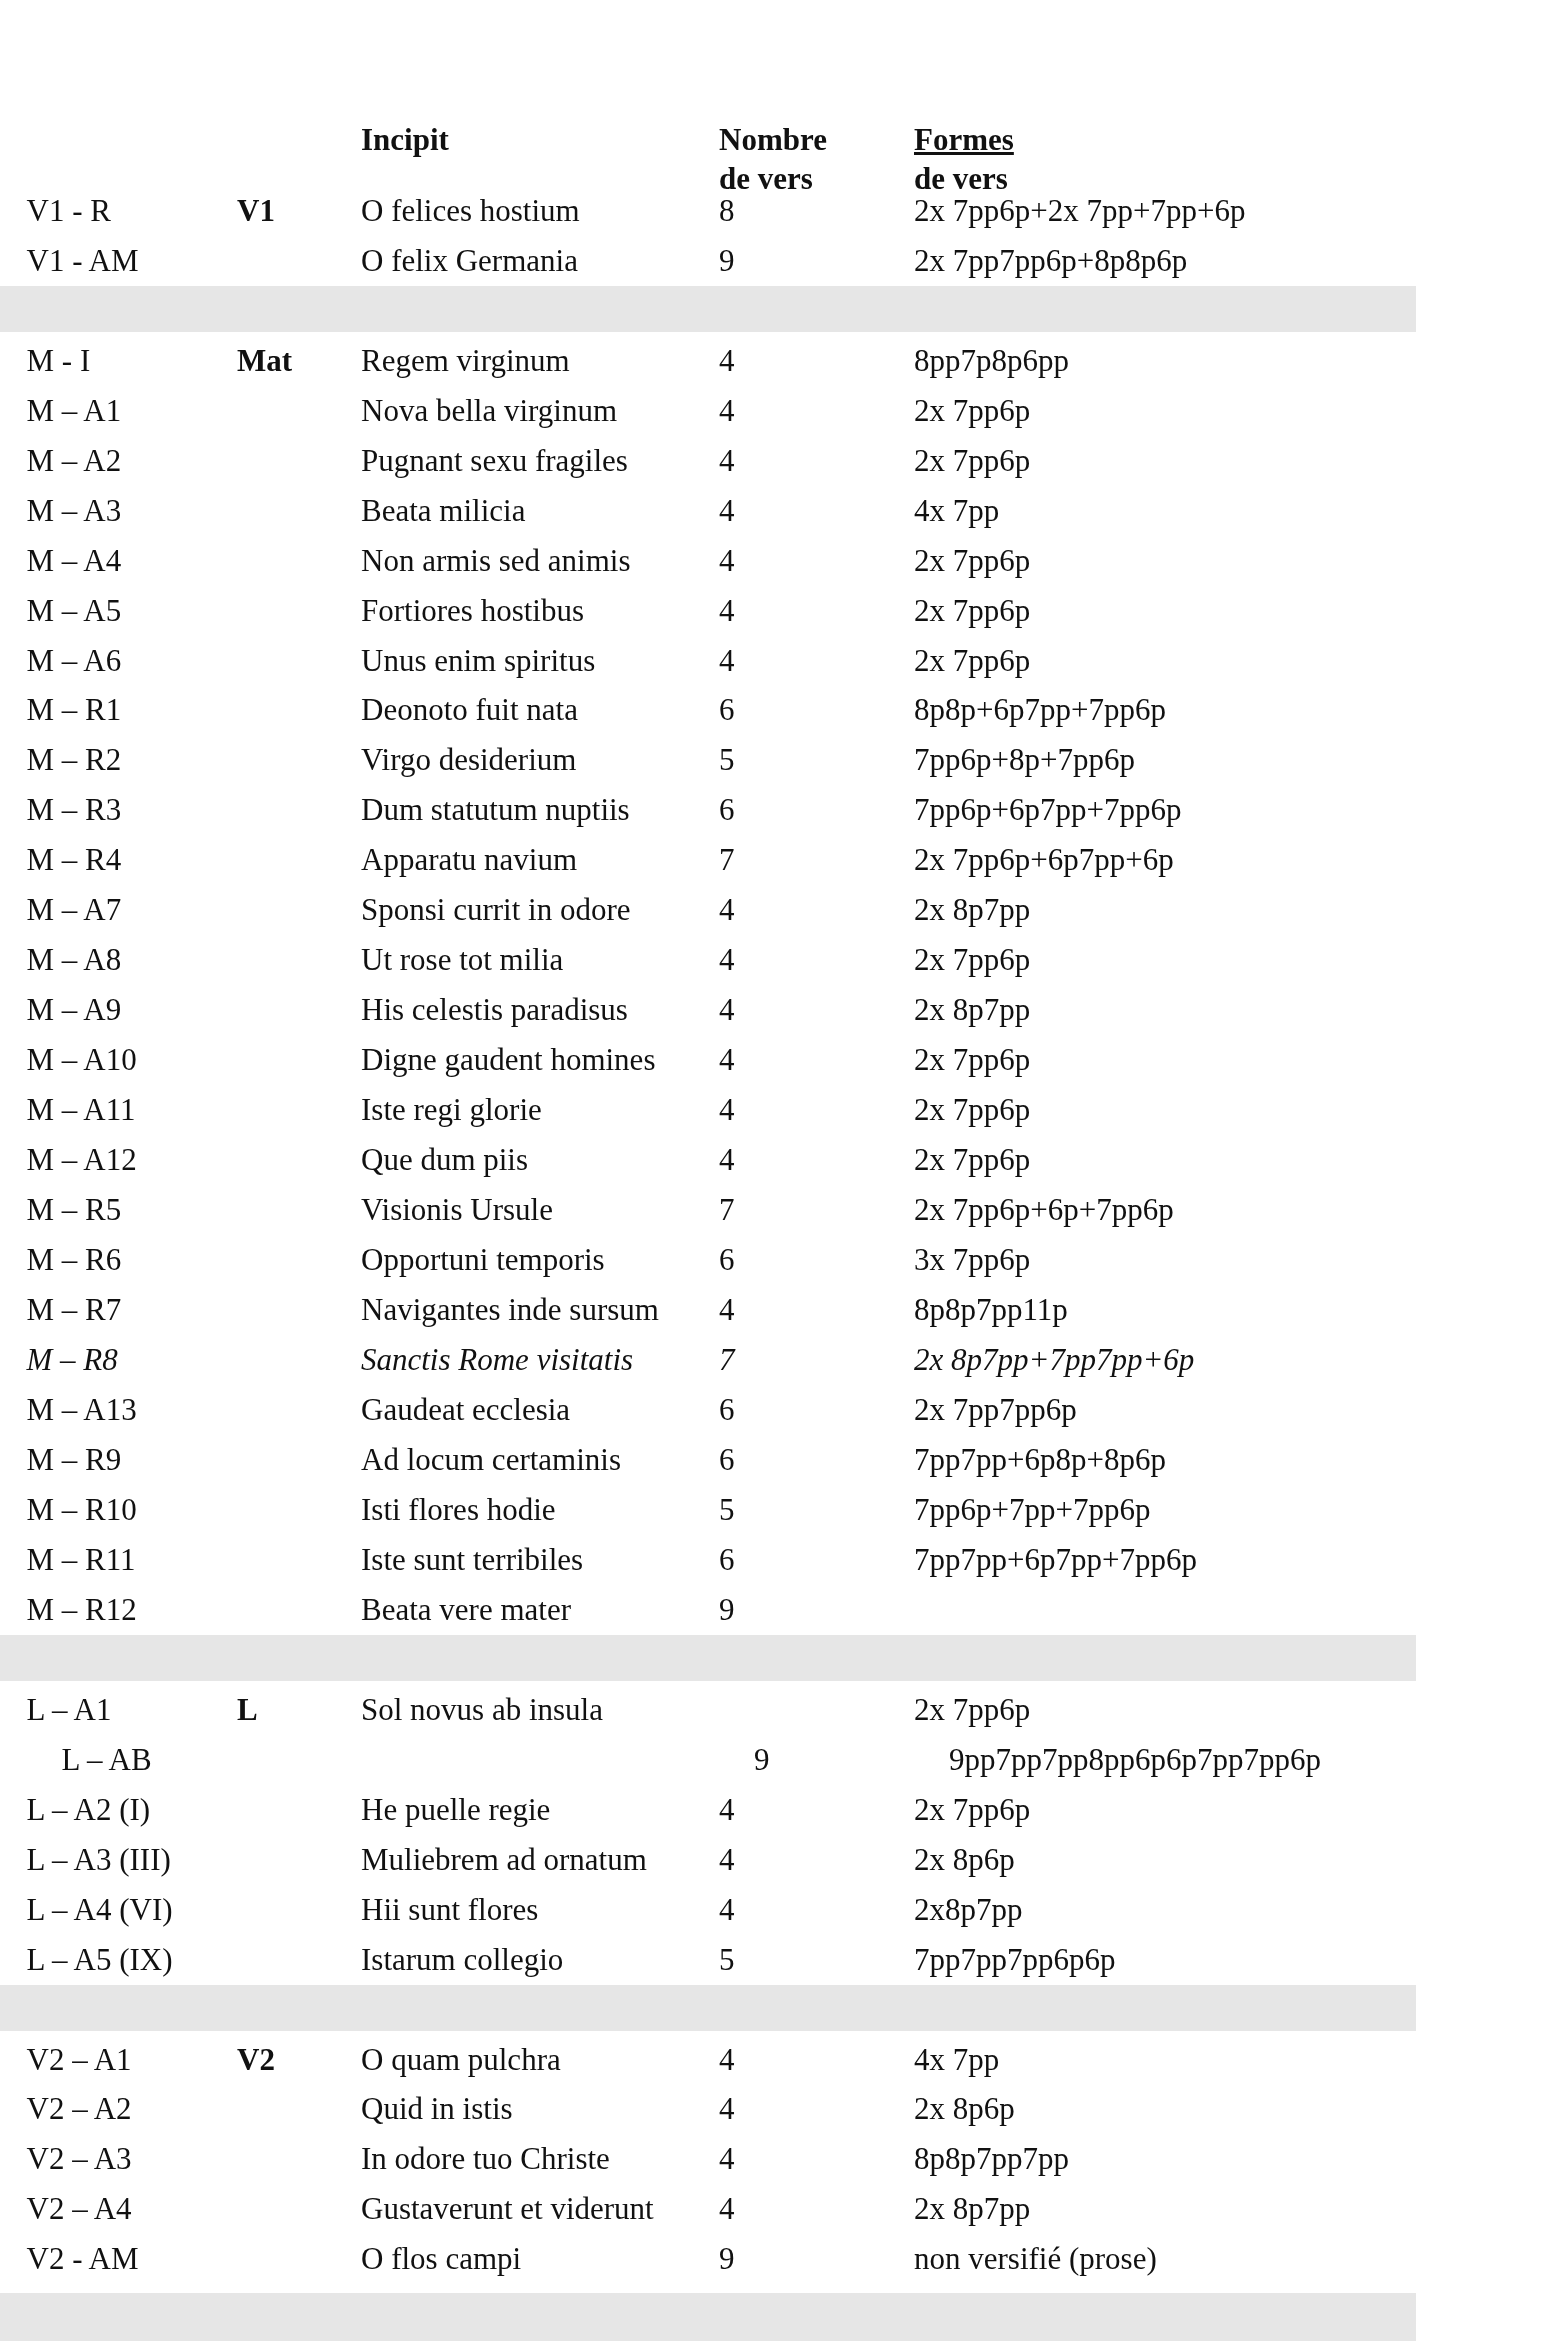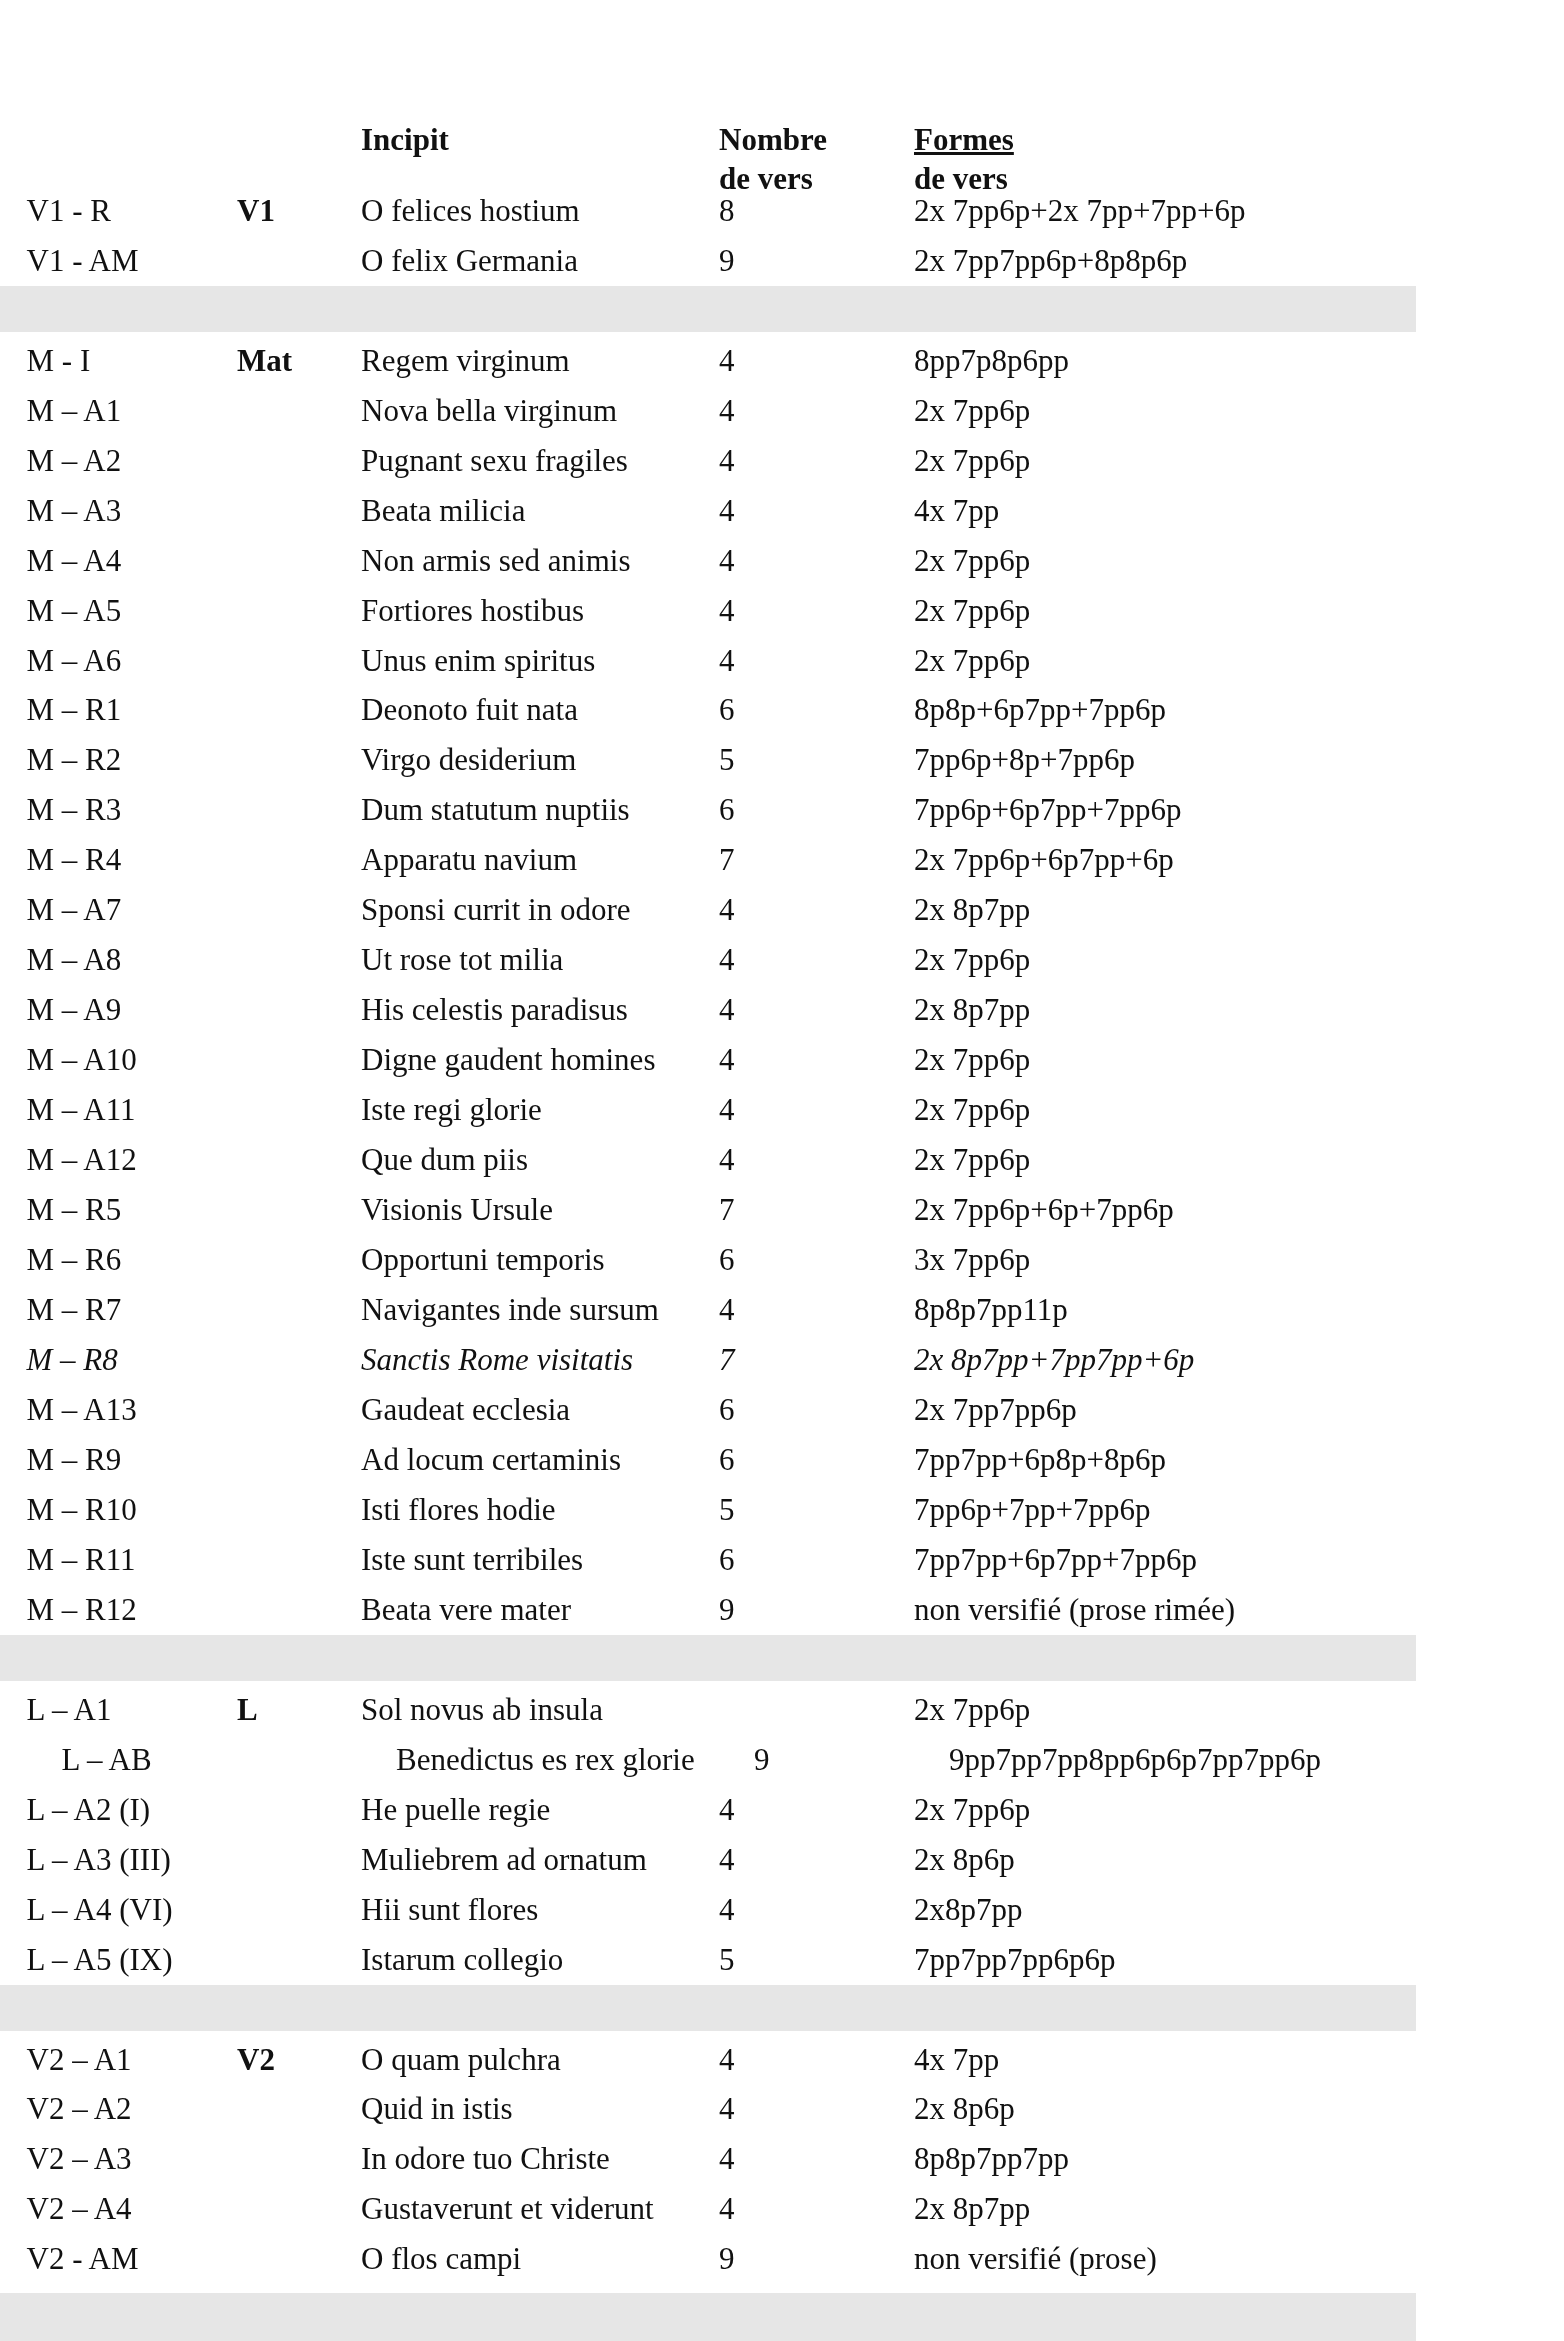--- a/index.html
+++ b/index.html
@@ -222,33 +222,31 @@
       <div class="row" style="top: 1535px;">
         <div class="cell col-id">M – R11</div>
         <div class="cell col-incipit">Iste sunt terribiles</div>
         <div class="cell col-nombre">6</div>
         <div class="cell col-formes">7pp7pp+6p7pp+7pp6p</div>
       </div>
       <div class="row" style="top: 1585px;">
         <div class="cell col-id">M – R12</div>
         <div class="cell col-incipit">Beata vere mater</div>
         <div class="cell col-nombre">9</div>
-        <div class="cell col-formes">non versifié (prose rimée)</div>
       </div>
       <div class="band" style="top: 1635px; height: 46px;"></div>
       <div class="row" style="top: 1685px;">
         <div class="cell col-id">L – A1</div>
         <div class="cell col-group">L</div>
         <div class="cell col-incipit">Sol novus ab insula</div>
         <div class="cell col-nombre"></div>
         <div class="cell col-formes">2x 7pp6p</div>
       </div>
       <div class="row" style="top: 1735px; margin-left: 35px;">
         <div class="cell col-id">L – AB</div>
-        <div class="cell col-incipit">Benedictus es rex glorie</div>
         <div class="cell col-nombre">9</div>
         <div class="cell col-formes">9pp7pp7pp8pp6p6p7pp7pp6p</div>
       </div>
       <div class="row" style="top: 1785px;">
         <div class="cell col-id">L – A2 (I)</div>
         <div class="cell col-incipit">He puelle regie</div>
         <div class="cell col-nombre">4</div>
         <div class="cell col-formes">2x 7pp6p</div>
       </div>
       <div class="row" style="top: 1835px;">

